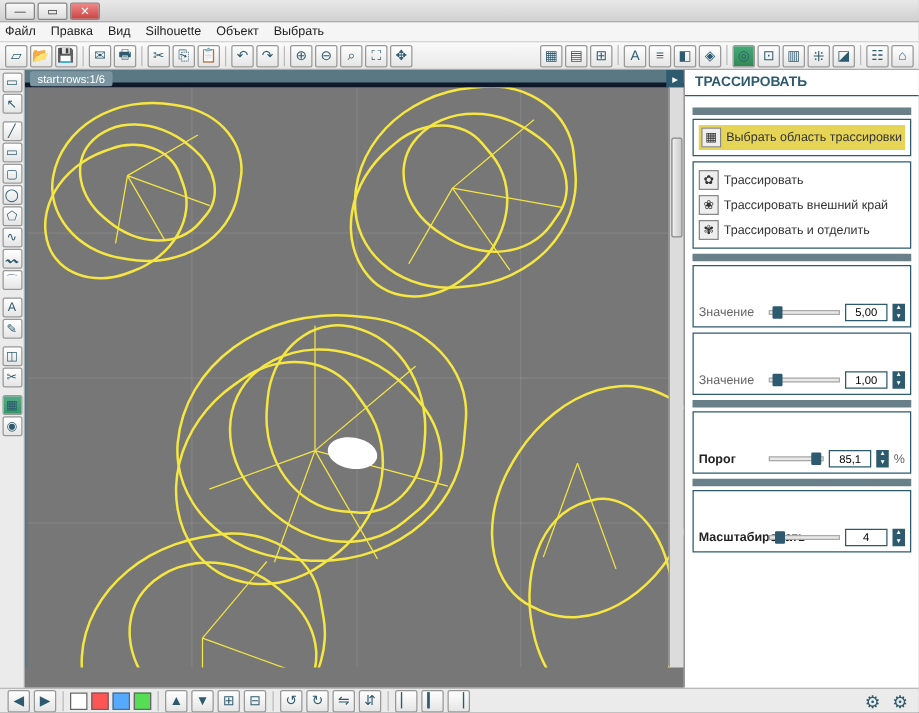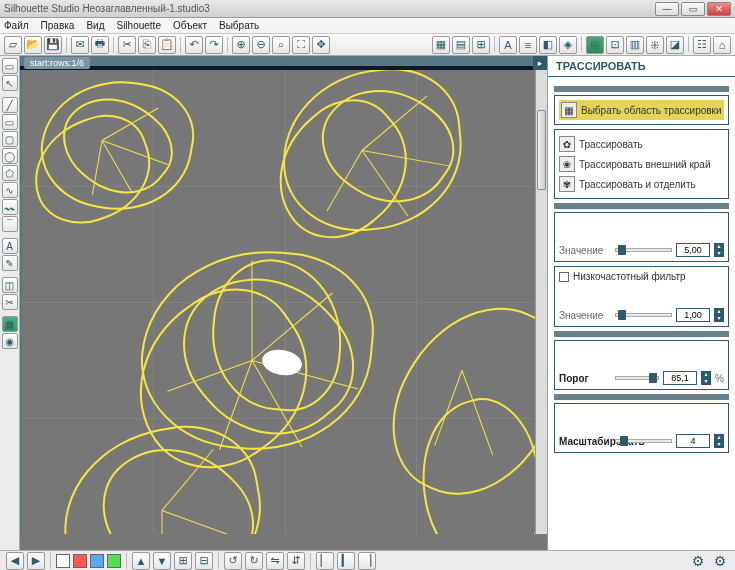--- a/index.html
+++ b/index.html
@@ -54,21 +54,20 @@
 .spinner { width: 10px; height: 14px; background: #2d5a6e; display: flex; flex-direction: column; }
 .spinner div { flex: 1; color: #fff; font-size: 6px; text-align: center; line-height: 6px; }
 .bottombar { height: 20px; background: #ebebeb; border-top: 1px solid #aaa; display: flex; align-items: center; padding: 0 6px; gap: 3px; }
 .bottombar-right { margin-left: auto; display: flex; gap: 4px; align-items: center; }
 .swatch { width: 14px; height: 14px; border: 1px solid #666; }
 </style>
 </head>
 <body>
 
 <div class="titlebar">
-  <span class="titlebar-text">Silhouette Studio Неозаглавленный-1.studio3</span>
   <div class="win-controls">
     <div class="win-btn">—</div>
     <div class="win-btn">▭</div>
     <div class="win-btn close">✕</div>
   </div>
 </div>
 
 <div class="menubar">
   <span>Файл</span>
   <span>Правка</span>
@@ -243,24 +242,20 @@
             </div>
           <input class="num-input" value="5,00" style="">
           <div class="spinner">
               <div>▴</div>
               <div>▾</div>
             </div>
         </div>
       </div>
 
       <div class="param-box">
-        <div class="param-head">
-          <div class="chk"></div>
-          <span>Низкочастотный фильтр</span>
-        </div>
         <div class="param-row">
           <span class="param-label">Значение</span>
           <div class="slider">
               <div class="slider-thumb" style="left:2px"></div>
             </div>
           <input class="num-input" value="1,00" style="">
           <div class="spinner">
               <div>▴</div>
               <div>▾</div>
             </div>

